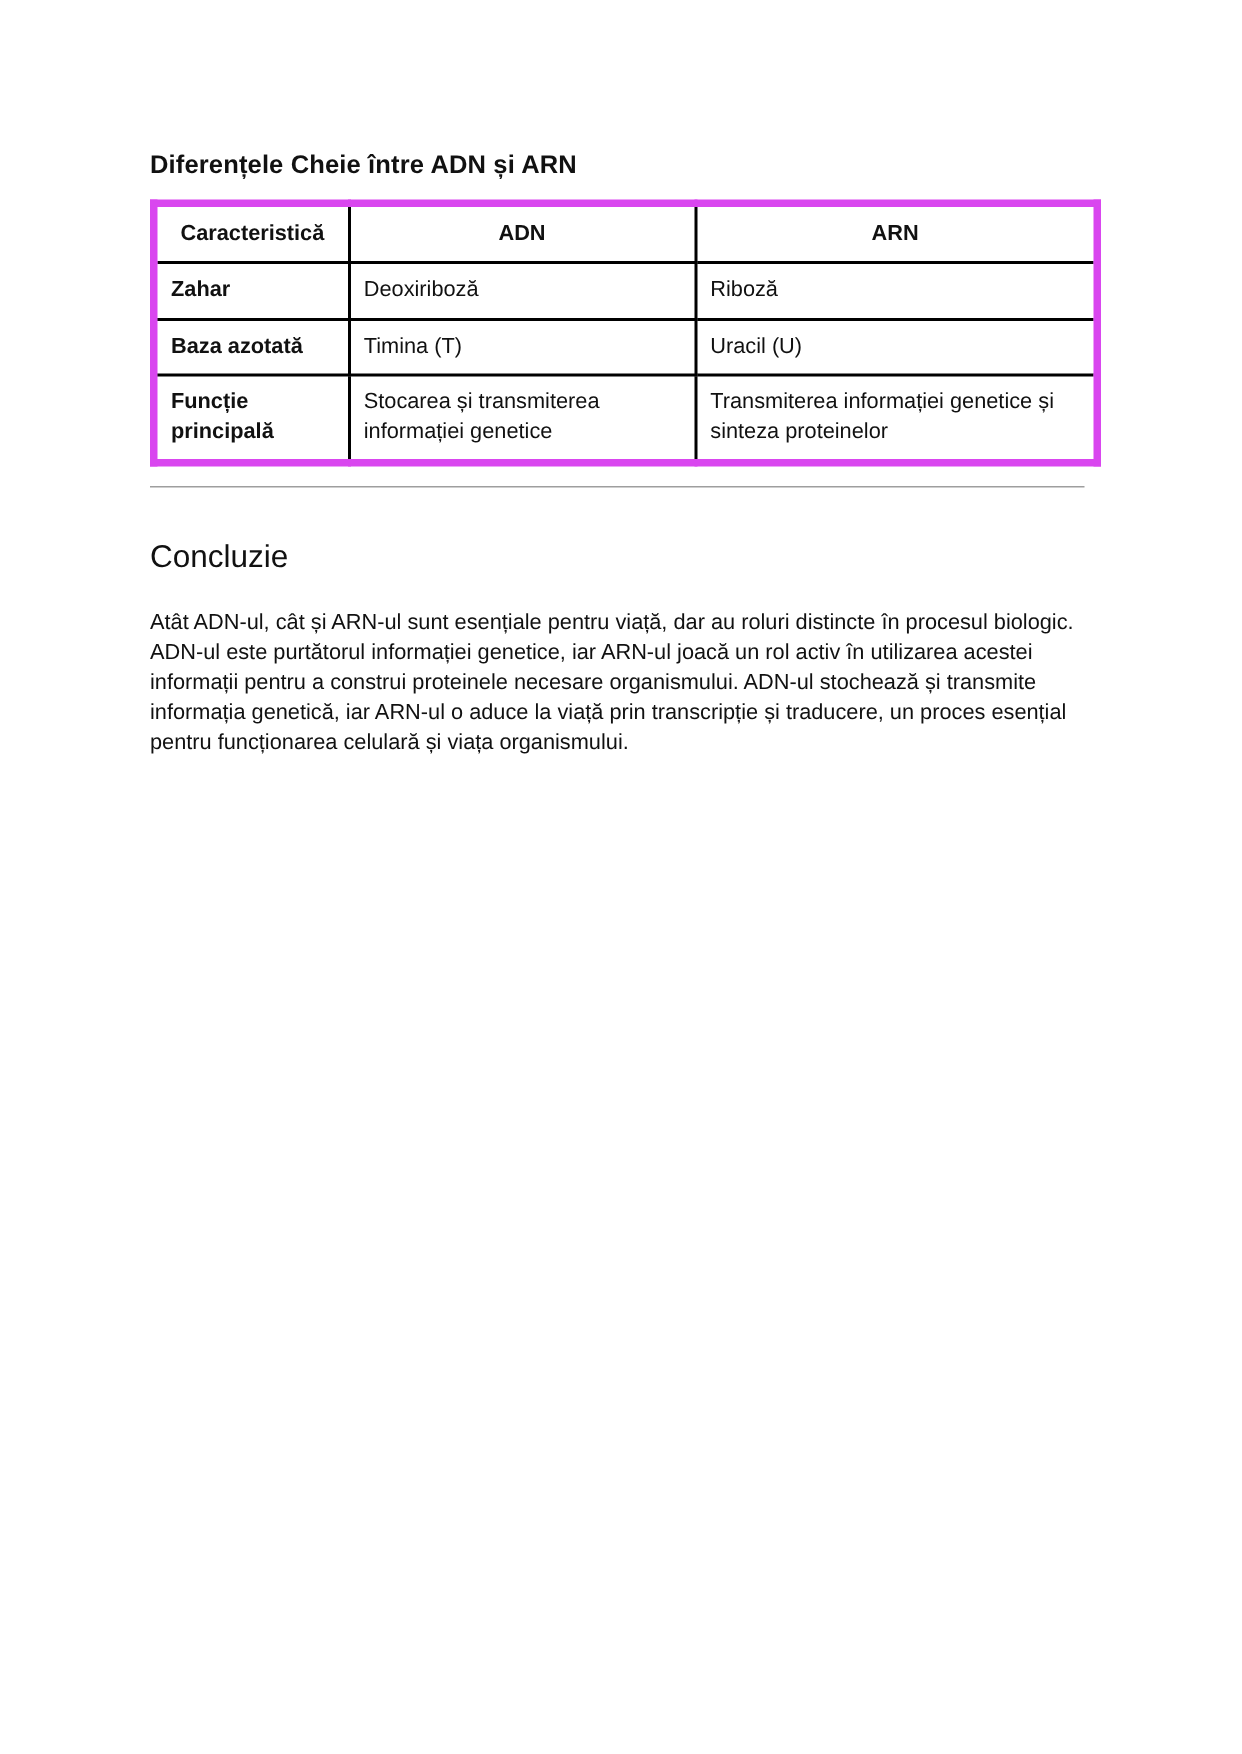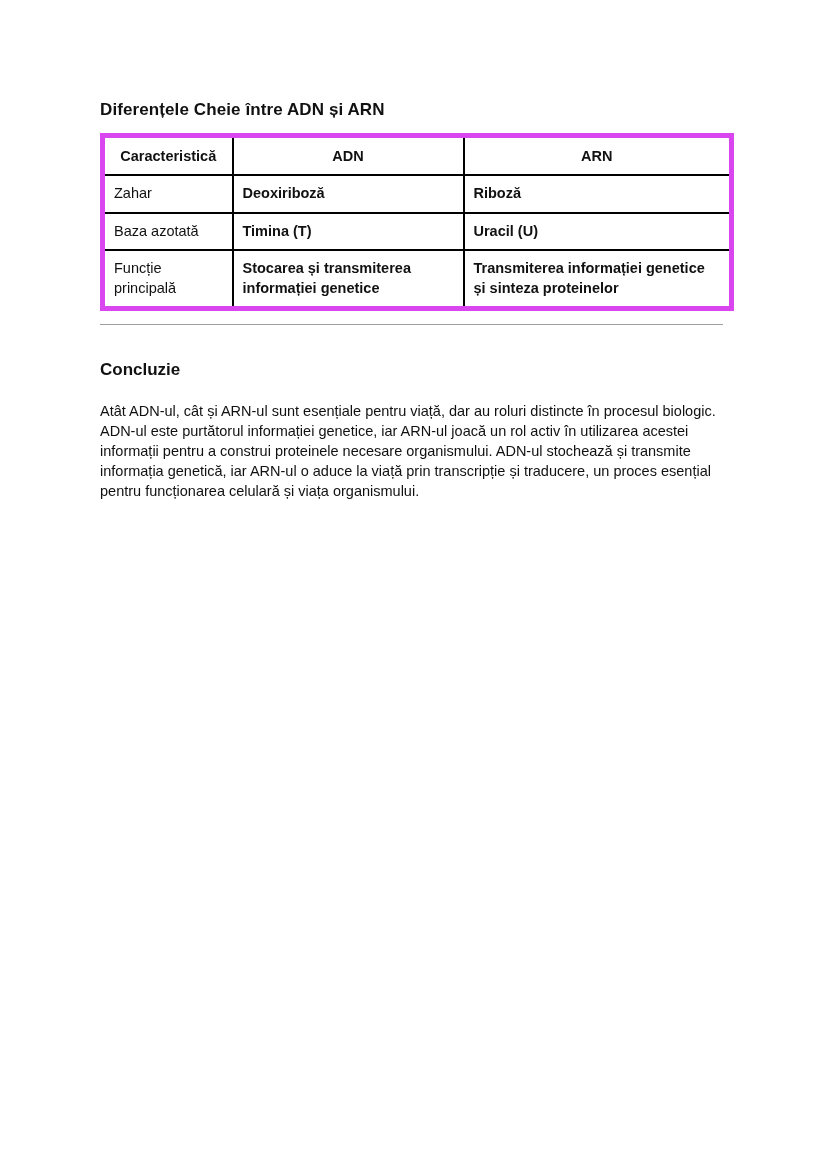--- a/index.html
+++ b/index.html
@@ -36,43 +36,42 @@
   }
   table.comparison th,
   table.comparison td {
     border: 2px solid #000000;
     font-size: 14.5px;
     line-height: 1.4;
     padding: 7px 9px 8px 9px;
     vertical-align: top;
     text-align: left;
     word-wrap: break-word;
-    font-weight: bold;
   }
   table.comparison thead th {
     text-align: center;
     vertical-align: middle;
     font-weight: bold;
     padding: 8px 6px;
   }
   table.comparison td.feature {
-    font-weight: normal;
+    font-weight: bold;
   }
   col.c-feature { width: 130px; }
   col.c-adn     { width: 231px; }
   col.c-arn     { width: 268px; }
   .divider {
     border: none;
     border-top: 1px solid #9e9e9e;
     margin: 13px 6px 0 0;
     width: 623px;
   }
   .conclusion-heading {
-    font-size: 17px;
-    font-weight: bold;
+    font-size: 21px;
+    font-weight: normal;
     margin: 35px 0 0 0;
   }
   .conclusion-paragraph {
     font-size: 14.5px;
     line-height: 20px;
     margin: 21px 0 0 0;
     width: 629px;
   }
 </style>
 </head>

